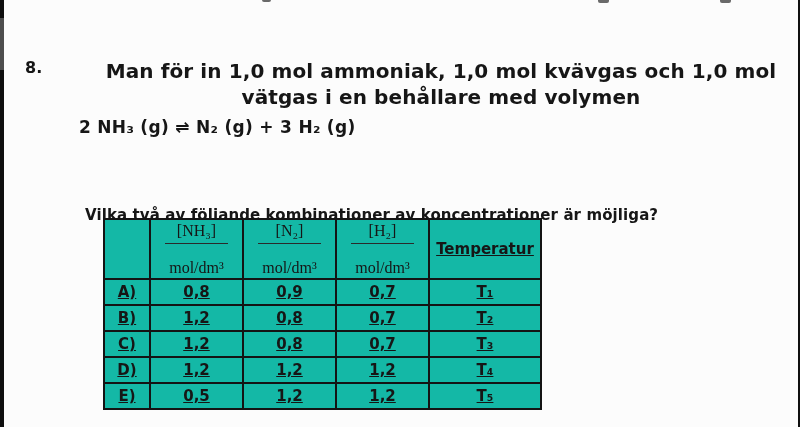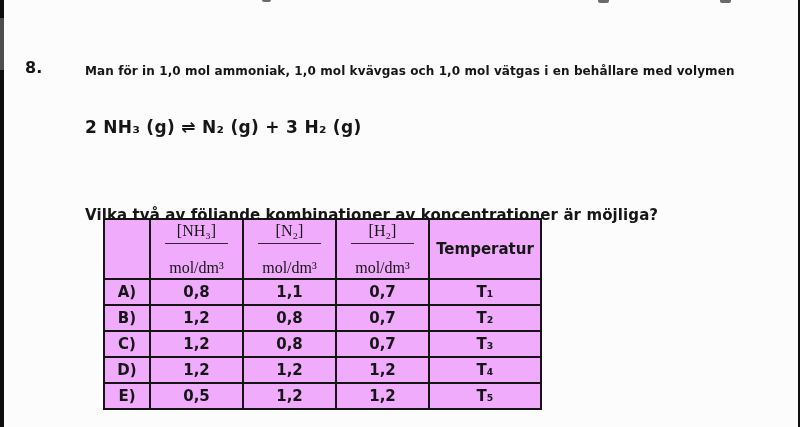--- a/index.html
+++ b/index.html
@@ -33,38 +33,40 @@
   .ta2 { left: 598px; width: 11px; }
   .ta3 { left: 720px; width: 11px; }
 
   
   .qnum {
     position: absolute; left: 25px; top: 58px;
     font-size: 16px; font-weight: 600;
   }
   .problem {
     position: absolute; left: 85px; top: 58px; width: 712px;
-    font-size: 12px; line-height: 26px; font-weight: 600;
+    font-size: 20px; line-height: 26px; font-weight: 600;
     letter-spacing: 0.1px;
+    text-align: center;
   }
   .equation {
-    position: absolute; left: 85px; top: 117px;
+    position: absolute; left: 79px; top: 117px;
     font-size: 17px; font-weight: 600; letter-spacing: 0.3px;
   }
   .prompt {
     position: absolute; left: 85px; top: 167px;
     font-size: 15px; font-weight: 600; letter-spacing: 0.1px; margin-top: 39px;
   }
 
   
   table.conc {
     position: absolute; left: 103px; top: 218px;
     border-collapse: collapse;
     table-layout: fixed;
-    background: #f0abfc;
+    background: #14b8a6;
+    text-decoration: underline;
   }
   table.conc td {
     border: 2px solid #141414;
     text-align: center;
     padding: 0;
     font-size: 15px;
     font-weight: 600;
   }
   table.conc tr.header td { height: 58px; }
   table.conc tr.datarow td { height: 24px; }
@@ -125,21 +127,21 @@
         <span class="num">[H₂]</span>
         <span class="den">mol/dm³</span>
       </span>
     </td>
     <td class="c-temp temp-head">Temperatur</td>
   </tr>
 
   <tr class="datarow">
     <td class="c-label">A)</td>
     <td class="c-val">0,8</td>
-    <td class="c-val">1,1</td>
+    <td class="c-val">0,9</td>
     <td class="c-val">0,7</td>
     <td class="c-temp">T₁</td>
   </tr>
   <tr class="datarow">
     <td class="c-label">B)</td>
     <td class="c-val">1,2</td>
     <td class="c-val">0,8</td>
     <td class="c-val">0,7</td>
     <td class="c-temp">T₂</td>
   </tr>

